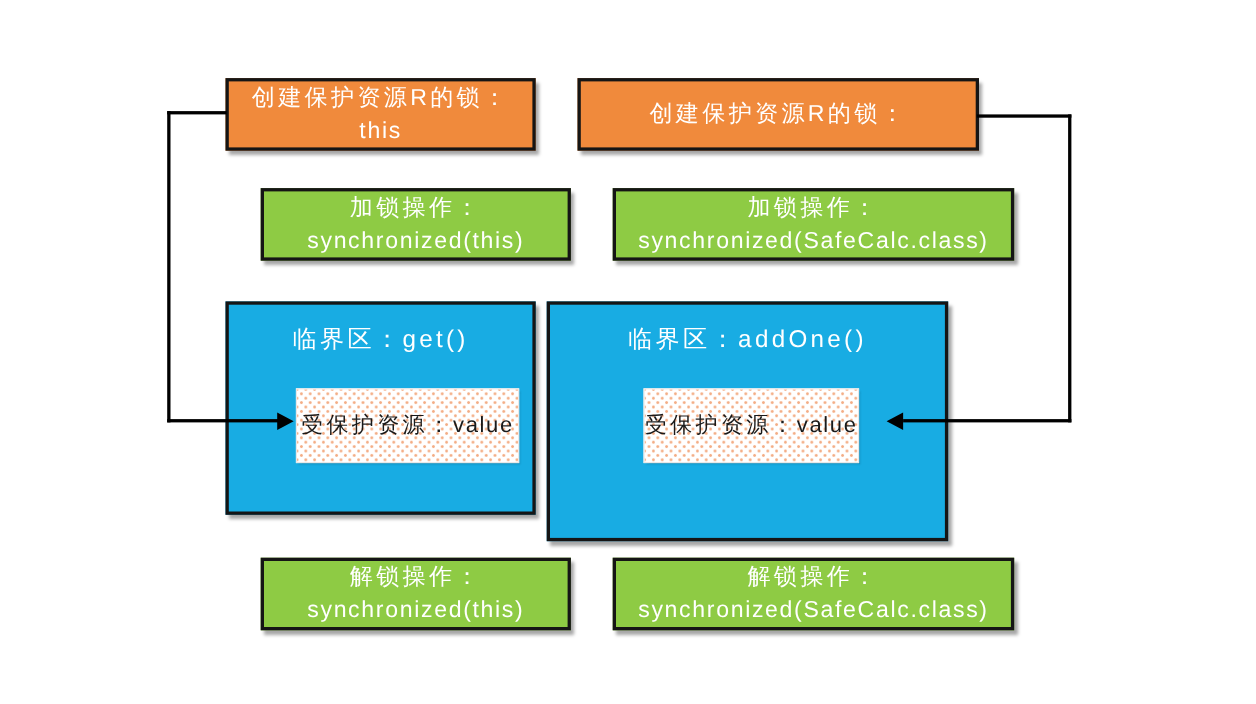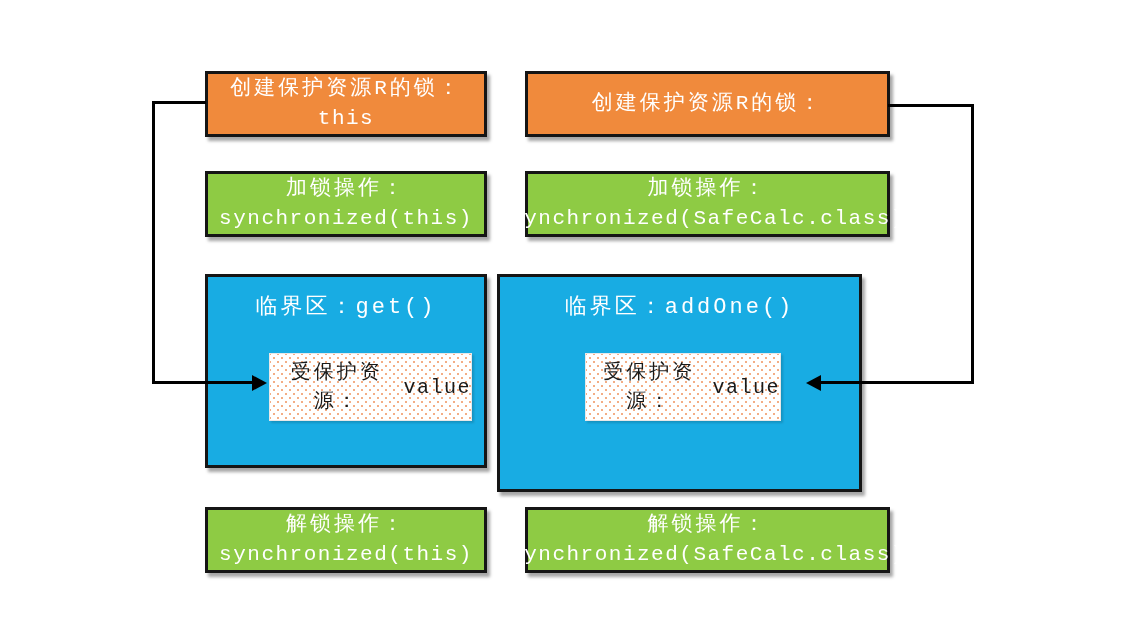--- a/index.html
+++ b/index.html
@@ -1,31 +1,31 @@
 <!DOCTYPE html>
 <html><head>
 <meta charset="utf-8">
 <style>
   html,body{margin:0;padding:0;background:#fff;}
   .canvas{
     position:relative;width:1142px;height:640px;background:#fff;overflow:hidden;
-    font-family:Liberation Mono, monospace;
+    font-family:Liberation Sans, sans-serif;
   }
   .box{
     position:absolute;box-sizing:border-box;
     border:3px solid #151515;
     box-shadow:3px 4px 3px rgba(0,0,0,0.35);
     display:flex;flex-direction:column;align-items:center;justify-content:center;
     text-align:center;color:#fff;
     font-size:21px;line-height:30px;letter-spacing:1.5px;
     z-index:1;
   }
   .box .cjk{letter-spacing:3px;}
   .orange{background:#F08A3C;}
-  .green{background:#8ECB44;}
+  .green{background:#8ECB44;margin-left:32px;}
   .blue{background:#18ACE3;justify-content:flex-start;padding-top:16px;font-size:22px;}
   .resource{
     position:absolute;box-sizing:border-box;
     background-color:#FFFFFF;
     background-image:
       radial-gradient(#F3AD85 1.1px, transparent 1.4px),
       radial-gradient(#F3AD85 1.1px, transparent 1.4px);
     background-size:8px 8px;background-position:0 0,4px 4px;
     border:1px solid #e8e8e8;
     box-shadow:2px 2px 2px rgba(0,0,0,0.15);

